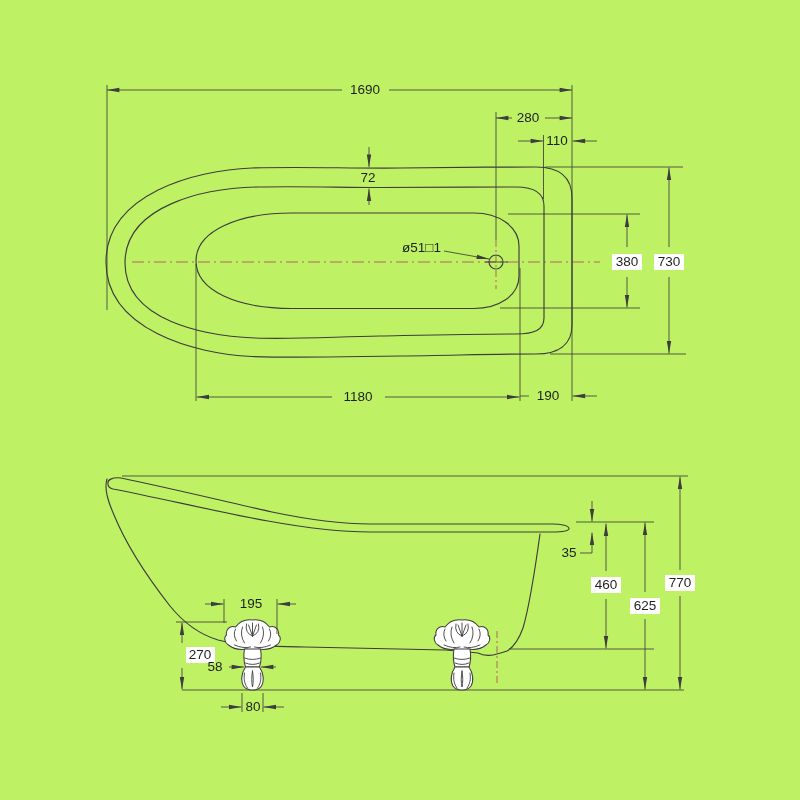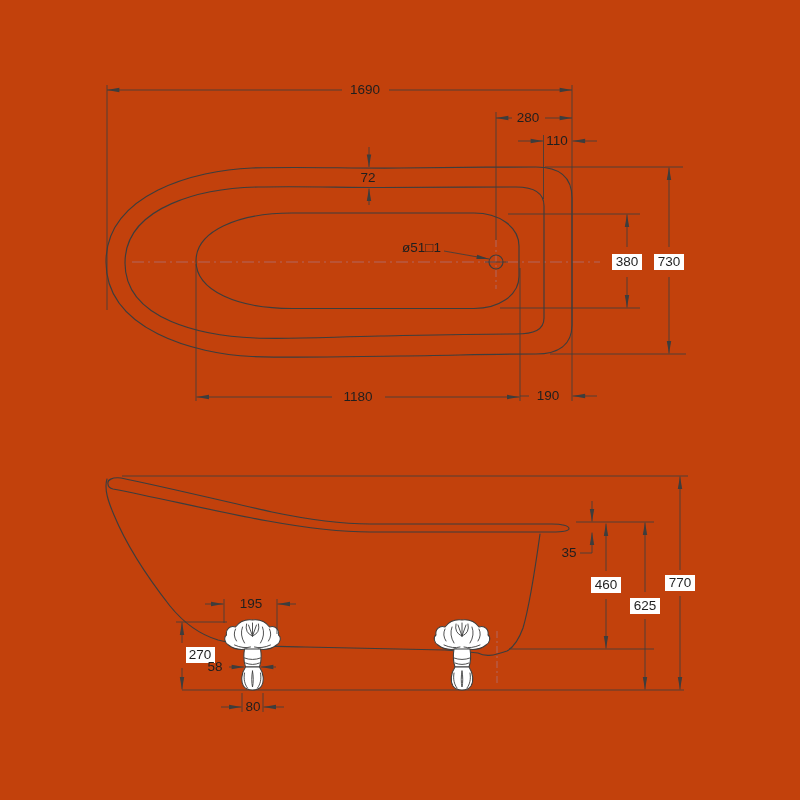--- a/index.html
+++ b/index.html
@@ -1,16 +1,16 @@
 <!DOCTYPE html>
 <html><head>
 <meta charset="utf-8">
 <style>
   html,body{margin:0;padding:0;background:#ffffff;}
-  .sheet{position:relative;width:800px;height:800px;background:#c2410c;overflow:hidden;
+  .sheet{position:relative;width:800px;height:800px;background:#bef264;overflow:hidden;
          font-family:"Liberation Sans", sans-serif;}
   svg{display:block}
   .outline{fill:none;stroke:#3d3d3d;stroke-width:1.15;stroke-linecap:round;stroke-linejoin:round;}
   .thin{fill:none;stroke:#3d3d3d;stroke-width:0.85;stroke-linecap:butt;}
   .dim{fill:none;stroke:#3d3d3d;stroke-width:0.85;}
   .red{fill:none;stroke:#b2675f;stroke-width:1;}
   .foot{fill:#ffffff;stroke:#3d3d3d;stroke-width:1.05;stroke-linejoin:round;}
   .footline{fill:none;stroke:#3d3d3d;stroke-width:0.9;stroke-linecap:round;}
   text{font-family:"Liberation Sans", sans-serif;font-size:13.5px;fill:#1f1f1f;}
   .mask{fill:#ffffff;stroke:none;}

